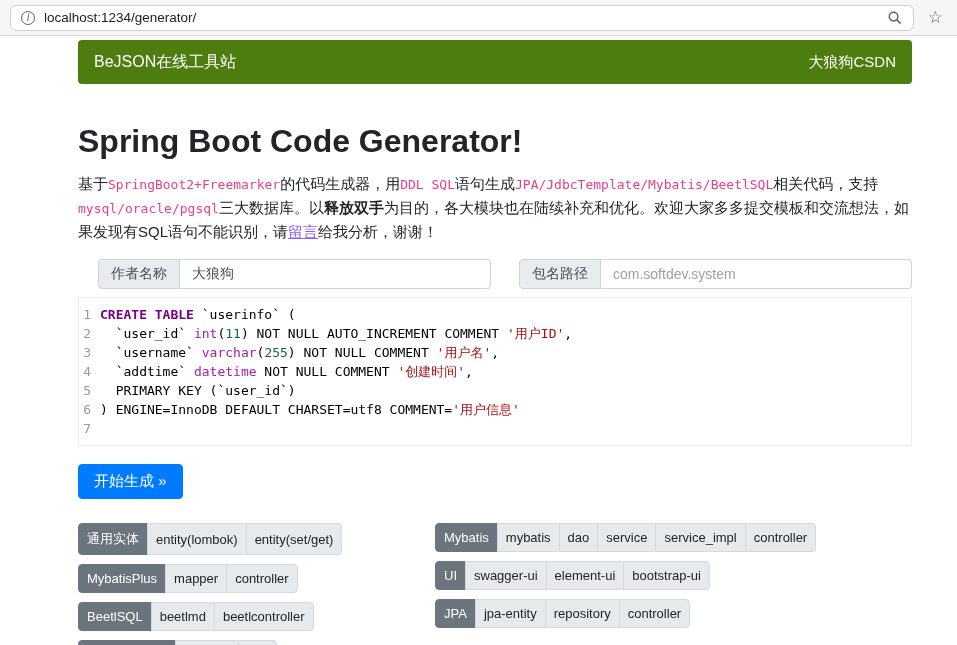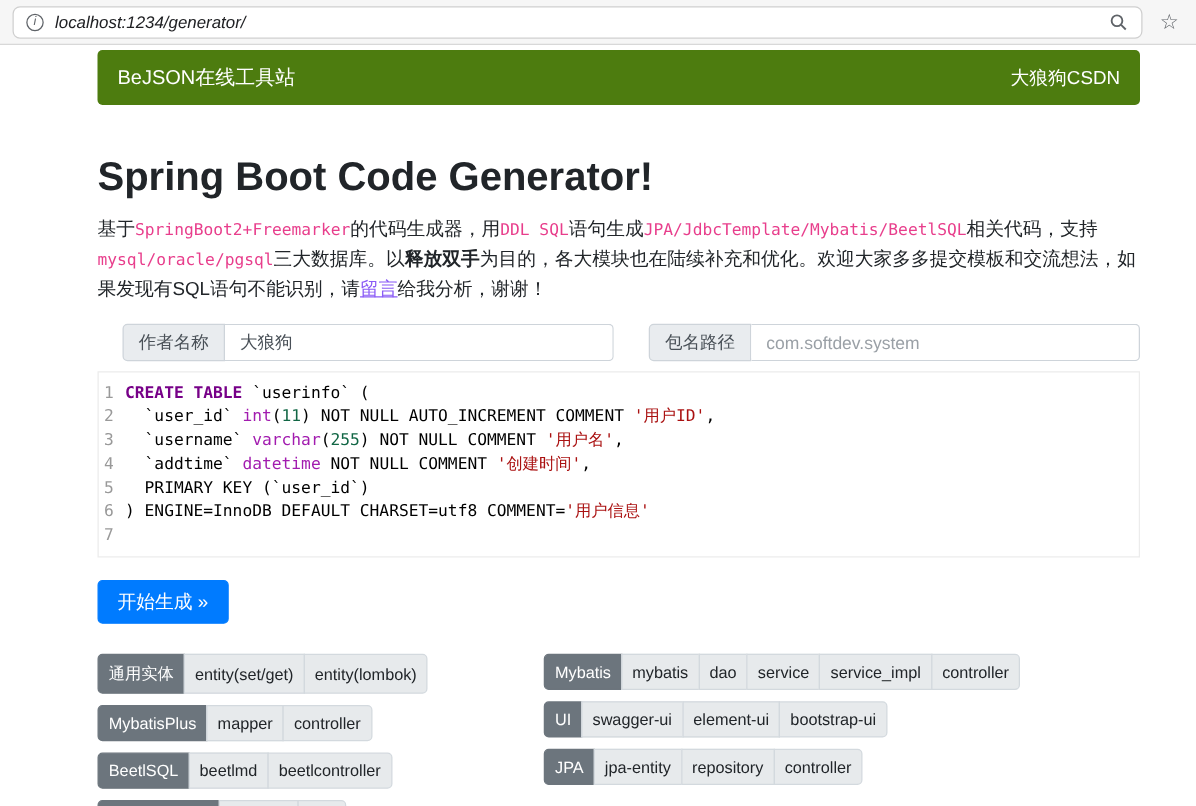--- a/index.html
+++ b/index.html
@@ -7,21 +7,21 @@
     font-family:"Liberation Sans", sans-serif; color:#212529; }
 
   
   .browser-bar { height:36px; background:#f6f6f6; border-bottom:1px solid #d8d8d8;
     display:flex; align-items:center; padding:0 10px; gap:10px; }
   .url-bar { flex:1; height:26px; background:#fff; border:1px solid #cfcfcf;
     border-radius:6px; display:flex; align-items:center; padding:0 10px; gap:9px; }
   .info-circle { width:14px; height:14px; border:1px solid #5f6368; border-radius:50%;
     color:#5f6368; font-size:10px; font-style:italic; display:inline-flex;
     align-items:center; justify-content:center; flex:none; }
-  .url-text { font-size:13.5px; color:#202124;font-style:italic; }
+  .url-text { font-size:13.5px; color:#202124; }
   .zoom-wrap { margin-left:auto; display:flex; align-items:center; }
   .star { color:#5f6368; font-size:17px; line-height:1; padding:0 4px; }
 
   
   .container { width:834px; margin-left:78px; }
 
   .navbar { margin-top:4px; height:44px; background:#4d7c0f; border-radius:4px;
     display:flex; align-items:center; justify-content:space-between; padding:0 16px; }
   .navbar a { color:#fff; text-decoration:none; }
   .brand { font-size:16px; }
@@ -122,22 +122,22 @@
       <div class="code-line"><span class="gutter">6</span><span><span class="tok-plain">) ENGINE=InnoDB DEFAULT CHARSET=utf8 COMMENT=</span><span class="tok-str">'用户信息'</span></span></div>
       <div class="code-line"><span class="gutter">7</span><span></span></div>
     </div>
 
   <button class="btn-generate">开始生成 »</button>
 
   <div class="groups">
     <div class="col col-left" id="groups-left">
         <div class="btn-group">
           <button class="btn head">通用实体</button>
+          <button class="btn item">entity(lombok)</button>
           <button class="btn item">entity(set/get)</button>
-          <button class="btn item">entity(lombok)</button>
         </div>
         <div class="btn-group">
           <button class="btn head">MybatisPlus</button>
           <button class="btn item">mapper</button>
           <button class="btn item">controller</button>
         </div>
         <div class="btn-group">
           <button class="btn head">BeetlSQL</button>
           <button class="btn item">beetlmd</button>
           <button class="btn item">beetlcontroller</button>

